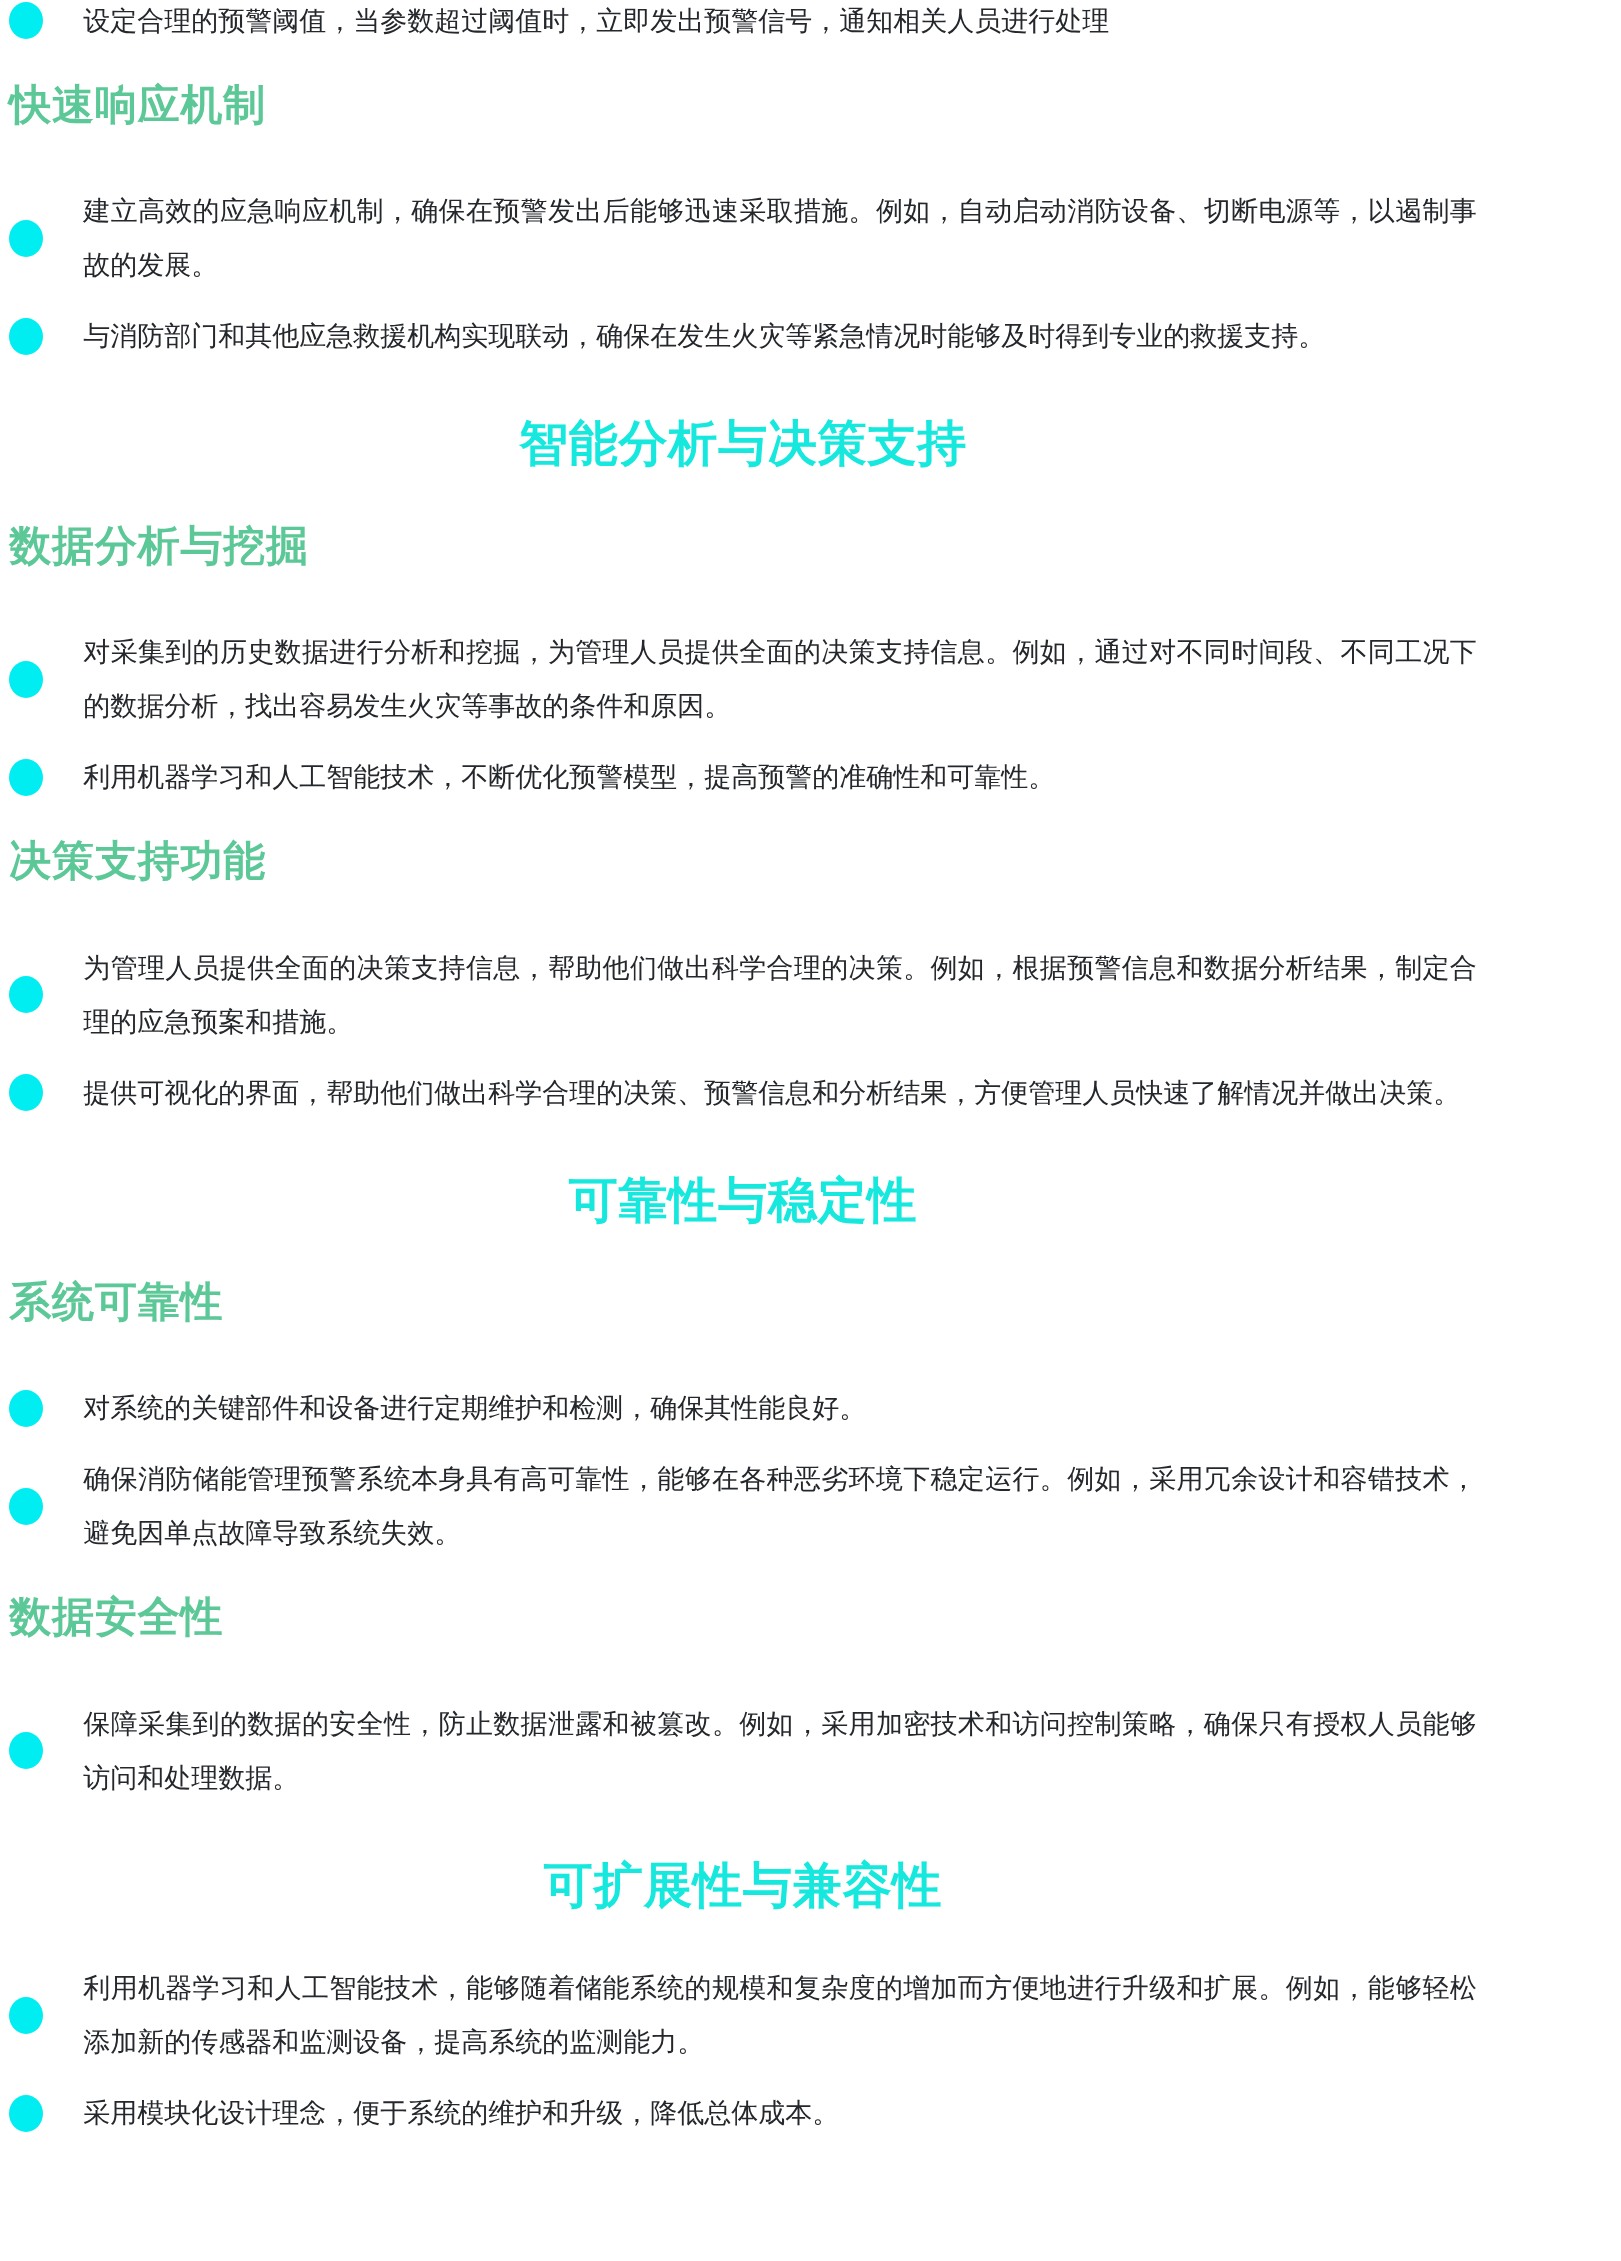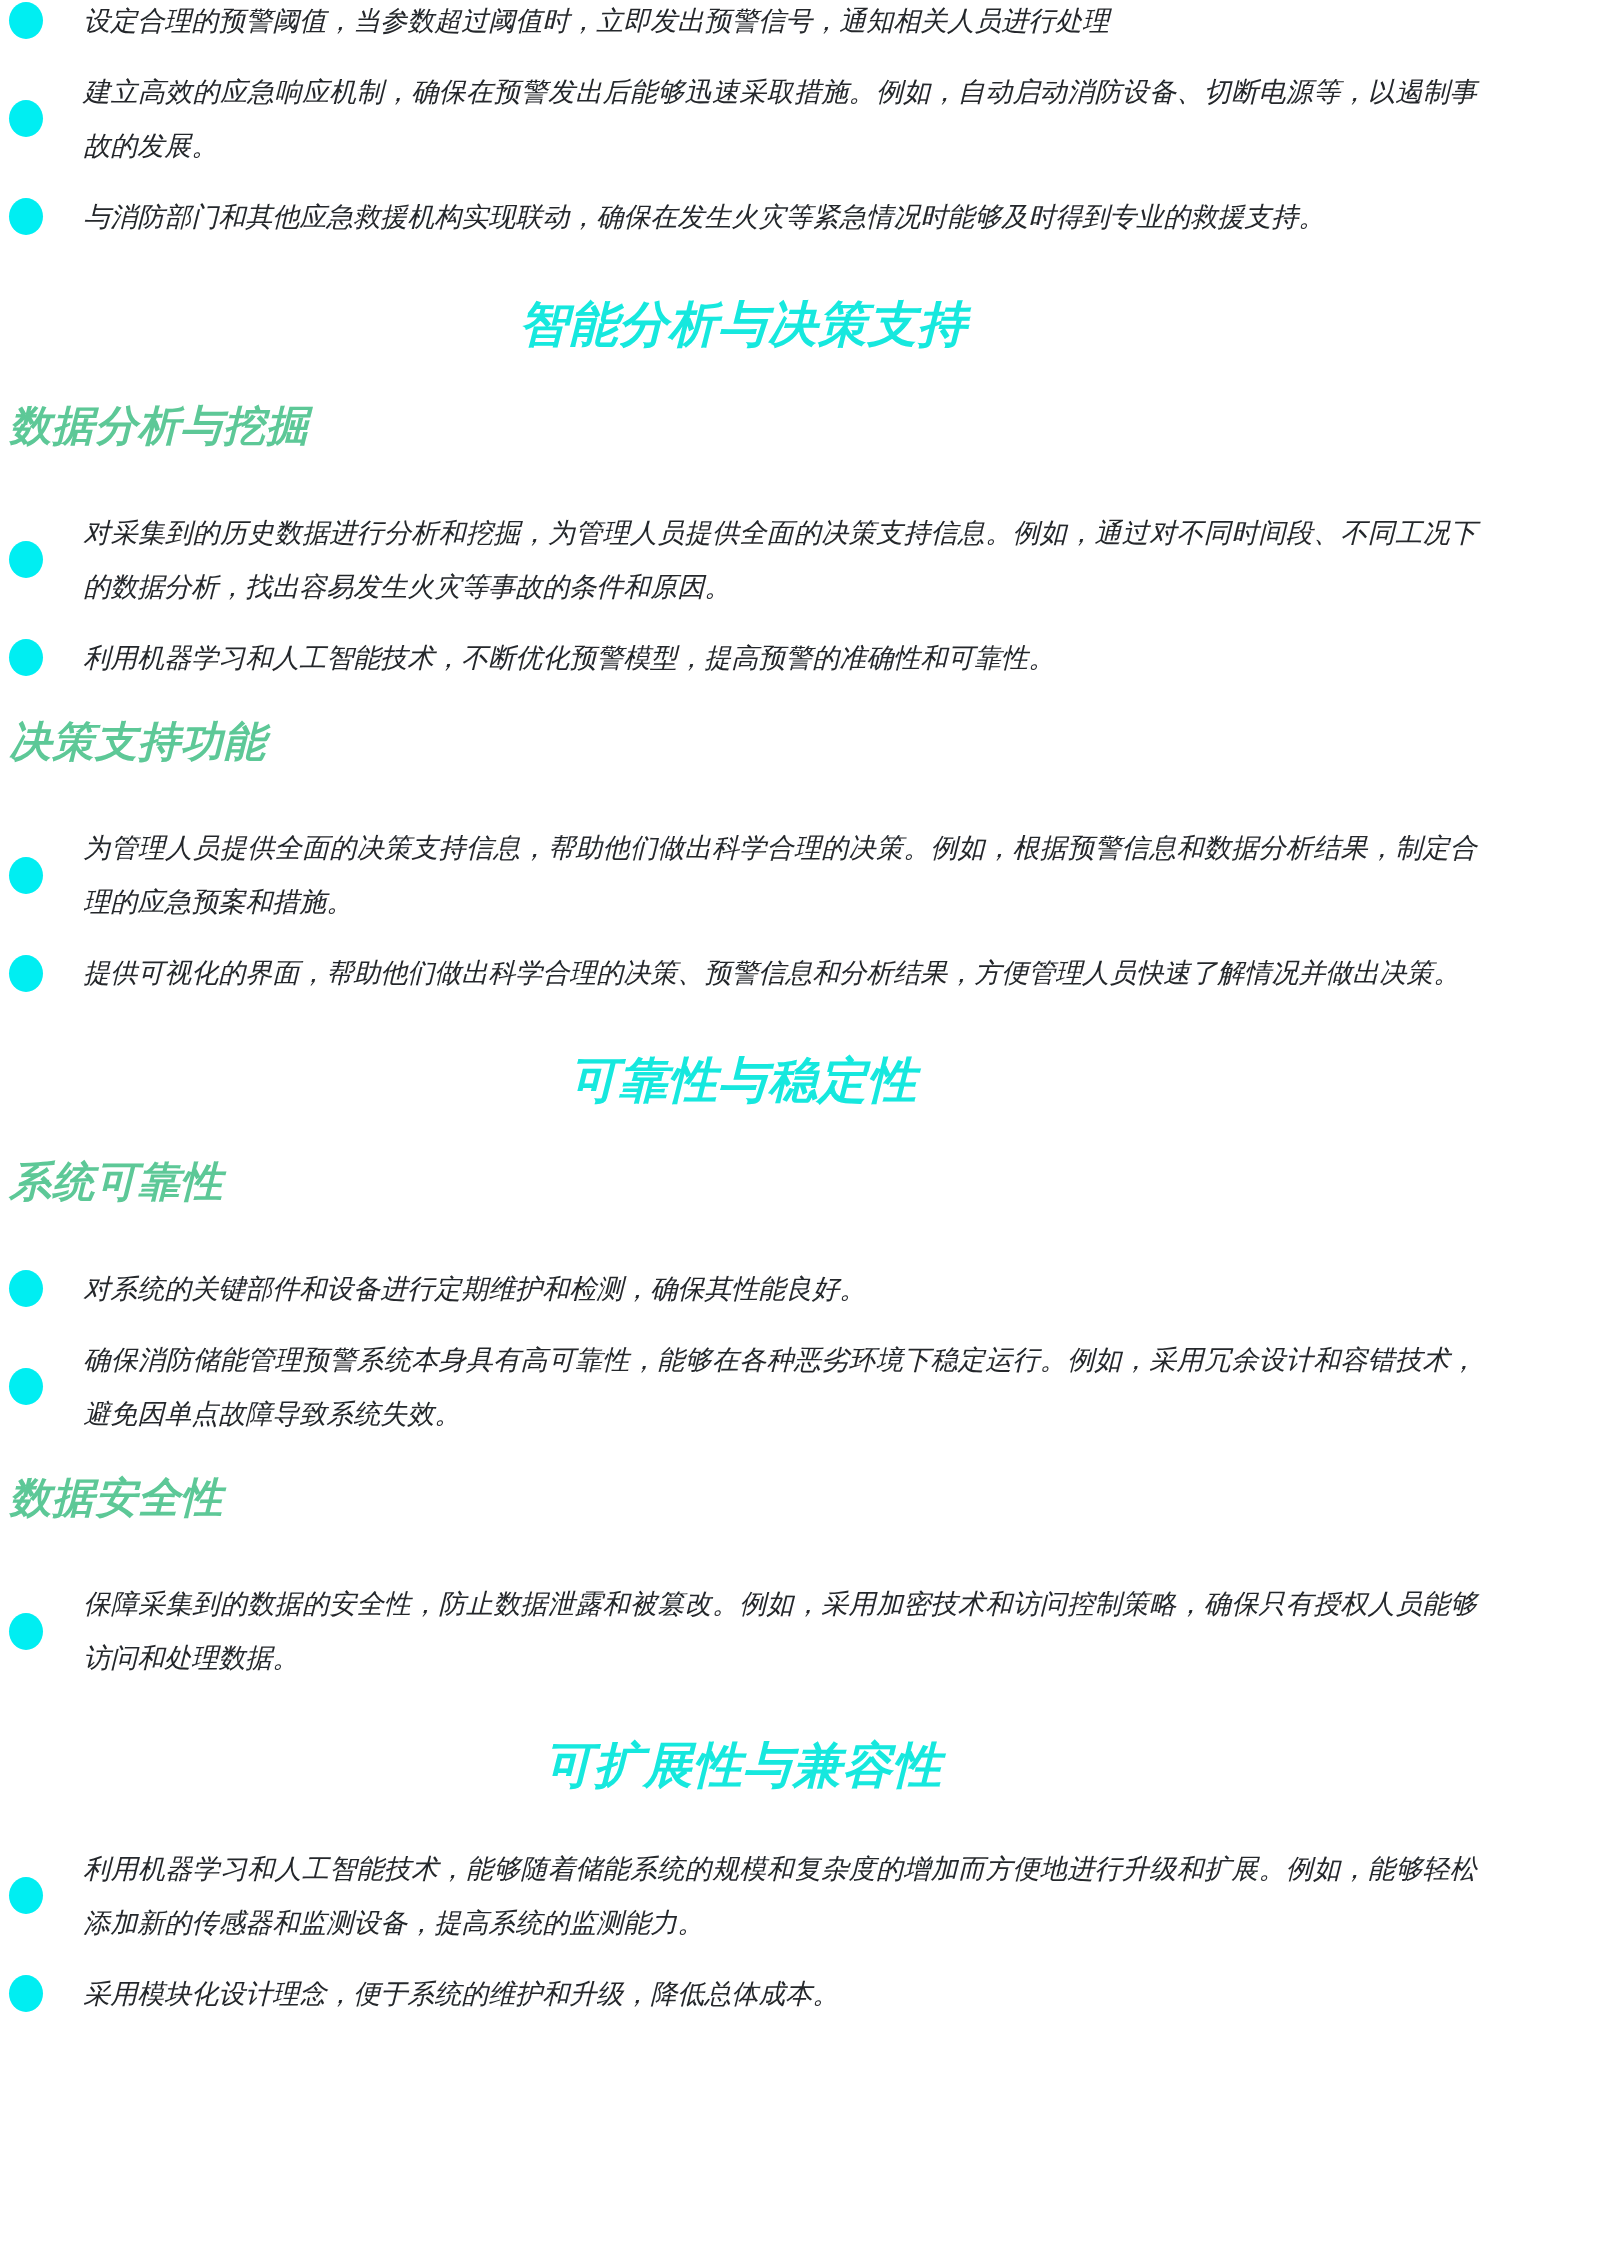--- a/index.html
+++ b/index.html
@@ -9,21 +9,20 @@
     height: 2261px;
     overflow: hidden;
     font-family: "Liberation Sans", "DejaVu Sans", sans-serif;
   }
   .doc {
     width: 1483px;
     height: 2261px;
     overflow: hidden;
     padding: 0 6.2px 0 9.3px;
     color: var(--text, #24272b);
-    font-style: italic;
   }
   .doc > :first-child { margin-top: -6.2px; }
 
   .h2 {
     font-size: 49px;
     line-height: 1.25;
     font-weight: bold;
     color: var(--h2, #16e8de);
     margin: 50px 0 45px 0;
     letter-spacing: 0.8px;
@@ -61,20 +60,21 @@
   }
 </style>
 </head>
 <body style="background: rgb(255, 255, 255);">
 
 <main class="doc">
     <div class="bullet-item">
       <span class="bullet"></span>
       <p class="item-text">设定合理的预警阈值，当参数超过阈值时，立即发出预警信号，通知相关人员进行处理</p>
     </div>
+    <h3 class="h3">快速响应机制</h3>
     <div class="bullet-item">
       <span class="bullet"></span>
       <p class="item-text">建立高效的应急响应机制，确保在预警发出后能够迅速采取措施。例如，自动启动消防设备、切断电源等，以遏制事故的发展。</p>
     </div>
     <div class="bullet-item">
       <span class="bullet"></span>
       <p class="item-text">与消防部门和其他应急救援机构实现联动，确保在发生火灾等紧急情况时能够及时得到专业的救援支持。</p>
     </div>
     <h2 class="h2">智能分析与决策支持</h2>
     <h3 class="h3">数据分析与挖掘</h3>

